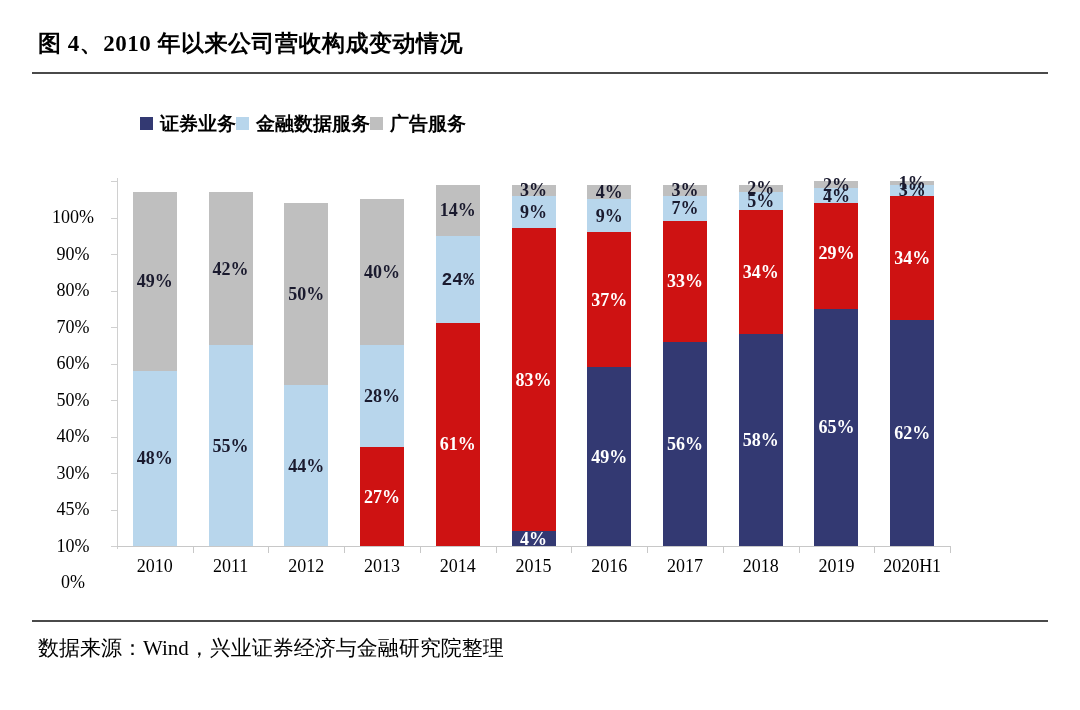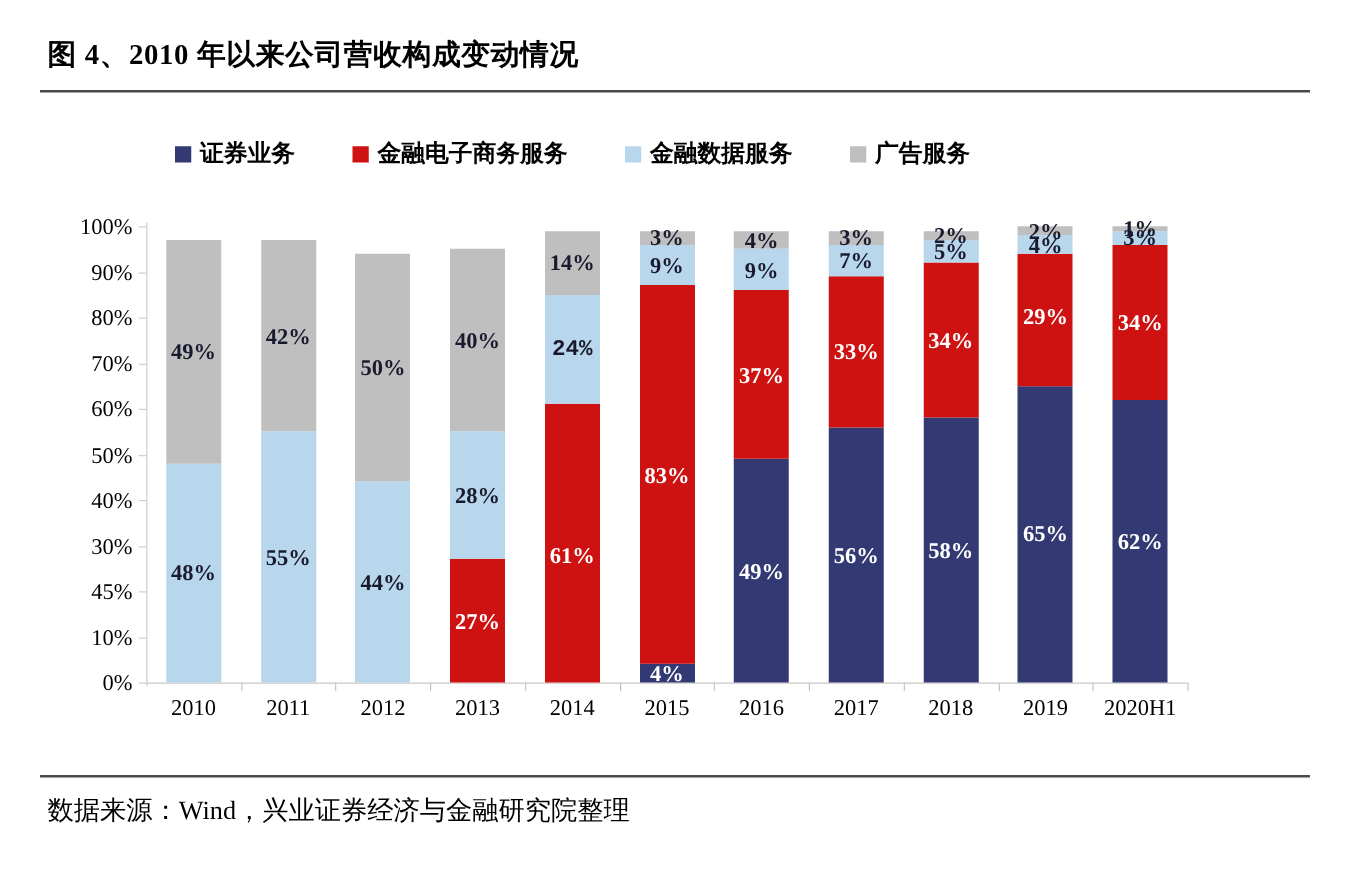--- a/index.html
+++ b/index.html
@@ -35,21 +35,20 @@
     background: #4a4a4a;
   }
 
   
   .legend {
     position: absolute;
     left: 140px;
     top: 114px;
     display: flex;
     align-items: center;
-    gap: 46px;
   }
   .legend-item {
     display: flex;
     align-items: center;
     gap: 7px;
   }
   .legend-swatch {
     width: 13px;
     height: 13px;
     display: inline-block;
@@ -97,25 +96,26 @@
     position: absolute;
     top: 546px;
     width: 1px;
     height: 7px;
     background: #c8c8c8;
   }
   .ylabel {
     position: absolute;
     right: 0;
     width: 66px;
-    text-align: right;
+    text-align: center;
     font-size: 18px;
     line-height: 1;
     transform: translateY(-50%);
     white-space: nowrap;
+    margin-top: 36px;
   }
   .ylabels {
     position: absolute;
     left: 36px;
     top: 0;
     width: 70px;
     height: 710px;
   }
 
   
@@ -180,24 +180,20 @@
 </head>
 <body>
 
 <div class="figure-title">图 4、2010 年以来公司营收构成变动情况</div>
 <div class="rule-top"></div>
 
 <div class="legend" id="legend">
     <div class="legend-item">
       <span class="legend-swatch" style="background: rgb(51, 57, 114);"></span>
       <span class="legend-label">证券业务</span>
-    </div>
-    <div class="legend-item">
-      <span class="legend-swatch" style="background: rgb(206, 18, 18);"></span>
-      <span class="legend-label">金融电子商务服务</span>
     </div>
     <div class="legend-item">
       <span class="legend-swatch" style="background: rgb(184, 214, 236);"></span>
       <span class="legend-label">金融数据服务</span>
     </div>
     <div class="legend-item">
       <span class="legend-swatch" style="background: rgb(191, 191, 191);"></span>
       <span class="legend-label">广告服务</span>
     </div>
   </div>

